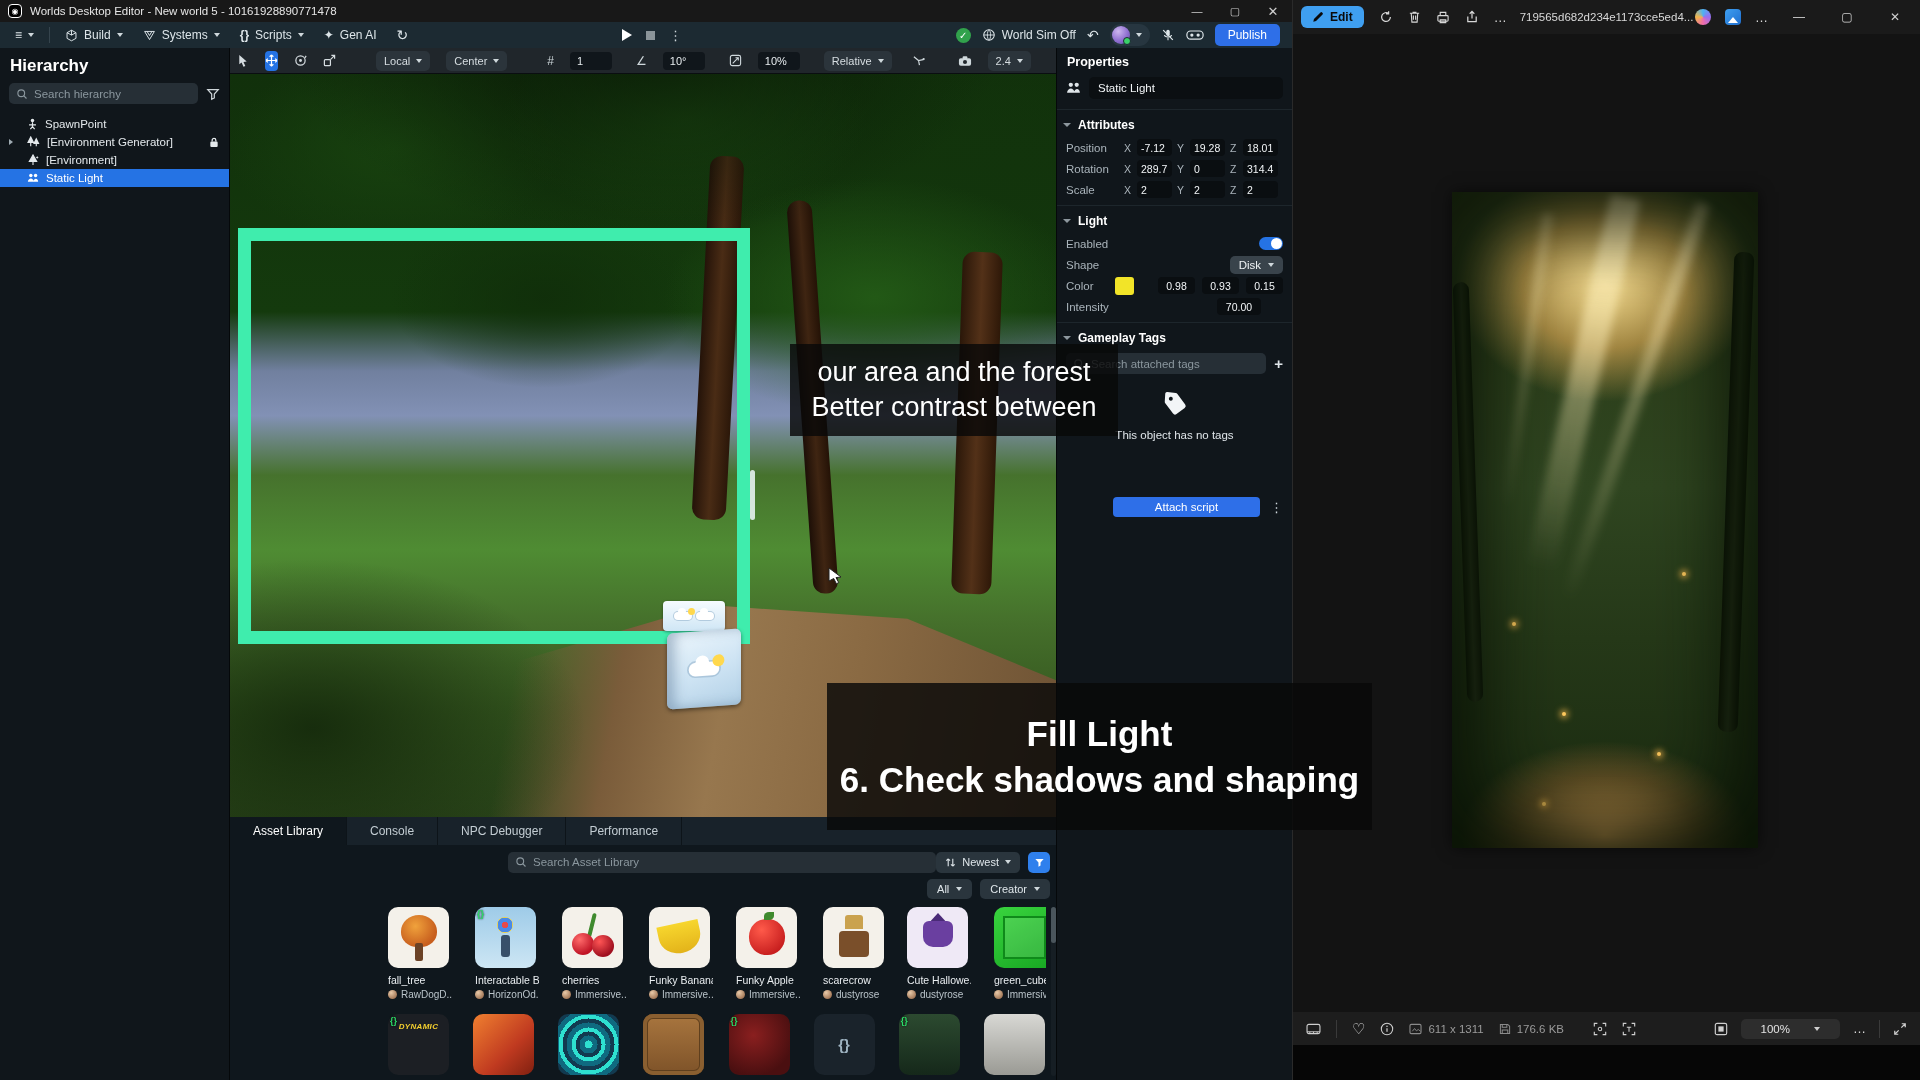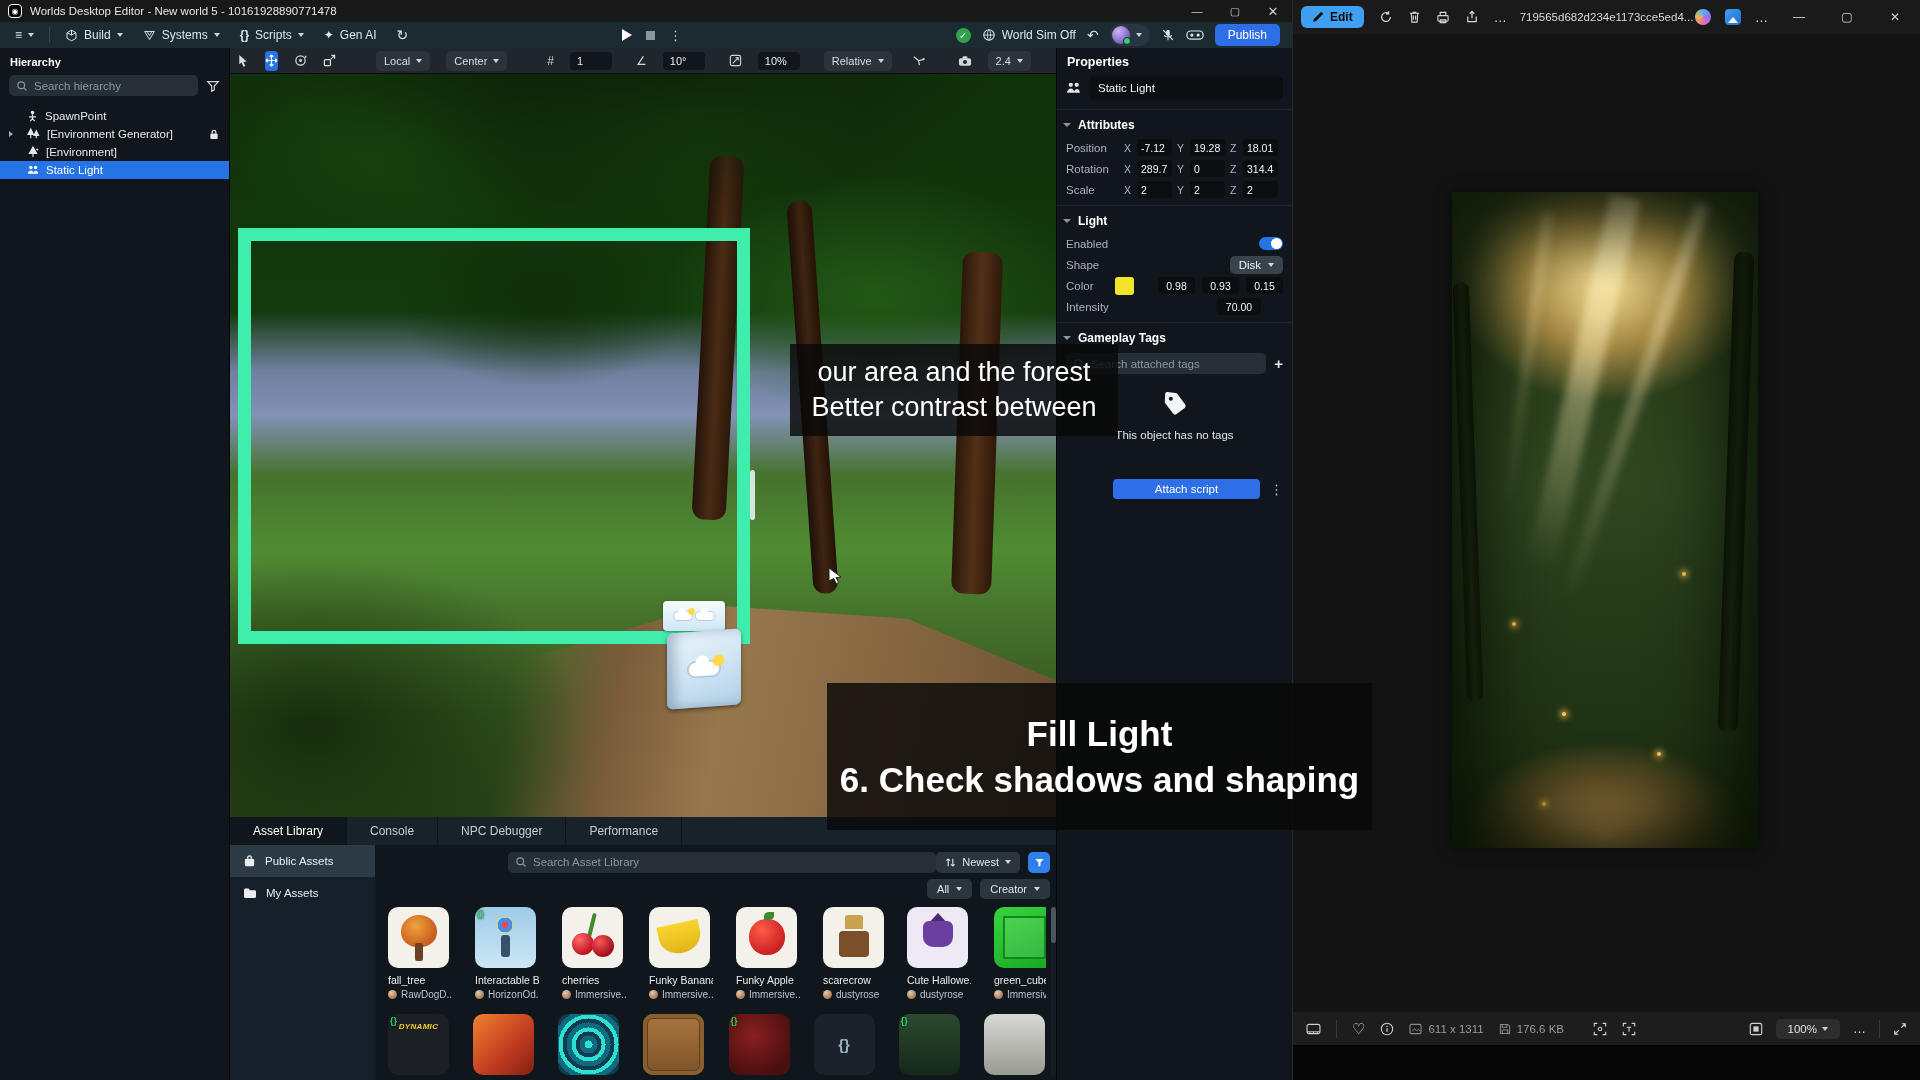--- a/index.html
+++ b/index.html
@@ -31,21 +31,21 @@
   .check-badge { width:15px; height:15px; border-radius:50%; background:#31a24c; color:#fff; font-size:10px; display:flex; align-items:center; justify-content:center; }
   .simoff { display:flex; align-items:center; gap:6px; white-space:nowrap; }
   .avatar-wrap { display:flex; align-items:center; gap:6px; background:#273640; border-radius:12px; padding:2px 8px 2px 2px; }
   .avatar { width:18px; height:18px; border-radius:50%; background:radial-gradient(circle at 35% 30%, #cdb7f0 0%, #8f6fd1 55%, #5a4b9e 100%); position:relative; }
   .avatar::after { content:""; position:absolute; right:-1px; bottom:-1px; width:6px; height:6px; border-radius:50%; background:#3ad06a; border:1.5px solid #1c2a32; }
   .publish-btn { background:#2e6fe8; color:#fff; border-radius:5px; padding:4px 13px; font-size:12px; }
   .ic { display:inline-flex; align-items:center; justify-content:center; }
 
   
   .hierarchy { position:absolute; left:0; top:48px; width:230px; bottom:0; background:#10161b; border-right:1px solid #05080a; }
-  .hier-title { padding:8px 10px 7px; color:#fff; font-weight:bold; font-size:11px; }
+  .hier-title { padding:8px 10px 7px; color:#fff; font-weight:bold; font-size:17px; }
   .hier-search-row { display:flex; align-items:center; gap:8px; padding:0 9px; }
   .search-wrap { position:relative; flex:1; }
   .search-wrap svg { position:absolute; left:7px; top:4.5px; }
   .tb-input { width:100%; background:#262f36; border:none; outline:none; border-radius:5px; height:21px; color:#cfd6da; font-size:11.5px; padding:0 8px 0 25px; }
   .tb-input::placeholder { color:#8b979e; }
   .hier-items { margin-top:11px; }
   .hier-item { height:18px; display:flex; align-items:center; gap:7px; padding-left:27px; color:#e4e9ec; font-size:11.5px; position:relative; }
   .hier-item.selected { background:#2573e4; color:#fff; }
   .expander { position:absolute; left:9px; width:0; height:0; border-top:3.5px solid transparent; border-bottom:3.5px solid transparent; border-left:4.5px solid #9fabb2; }
   .lock { position:absolute; right:10px; }
@@ -167,21 +167,21 @@
   .lrow .lbl { flex:1; color:#aab4bb; }
   .toggle { width:24px; height:13px; border-radius:8px; background:#2573e4; position:relative; }
   .toggle::after { content:""; position:absolute; right:1px; top:1px; width:11px; height:11px; border-radius:50%; background:#fff; }
   .shape-pill { background:#39434b; border-radius:5px; height:18px; display:flex; align-items:center; gap:7px; padding:0 9px; color:#eef2f4; }
   .swatch { width:19px; height:18px; border-radius:3px; }
   .cbox { width:37px; height:17px; background:#0a0e11; border-radius:4px; color:#f2f5f7; font-size:10.5px; display:flex; align-items:center; justify-content:center; }
   .tag-search-row { display:flex; align-items:center; gap:8px; padding:3px 9px 0; }
   .plus { color:#dfe5e9; font-size:15px; font-weight:bold; }
   .tag-empty { text-align:center; margin-top:16px; }
   .tag-empty-text { color:#dfe5e9; margin-top:9px; font-size:11.5px; }
-  .attach-row { display:flex; align-items:center; margin-top:38px; padding:0 9px 0 56px; gap:10px;justify-content:space-between; }
+  .attach-row { display:flex; align-items:center; margin-top:56px; padding:0 9px 0 56px; gap:10px;justify-content:space-between; }
   .attach-btn { flex:1; height:20px; background:#2e6fe8; border-radius:4px; color:#fff; display:flex; align-items:center; justify-content:center; font-size:11.5px; }
 
   
   .photos { position:absolute; left:1292px; top:0; width:628px; height:1080px; background:#131313; border-left:1px solid #2a2a2a; }
   .ph-titlebar { height:34px; background:#1a1a1a; display:flex; align-items:center; padding:0 8px; gap:15px; position:relative; color:#dcdcdc; }
   .ph-edit { display:flex; gap:6px; align-items:center; background:#3f9ff0; color:#0a0a0a; border-radius:6px; padding:4px 11px; font-size:12px; font-weight:bold; }
   .ph-ico { color:#d8d8d8; font-size:13px; display:inline-flex; }
   .ph-title { position:absolute; left:50%; transform:translateX(-50%); color:#d8d8d8; font-size:11.5px; white-space:nowrap; }
   .ph-right { margin-left:auto; display:flex; align-items:center; gap:14px; }
   .copilot { width:16px; height:16px; border-radius:50%; background:conic-gradient(#4ab3f4,#9a6df0,#f06daa,#f0b44a,#4ab3f4); }
@@ -200,21 +200,21 @@
   .ray2 { left:176px; top:0; width:14px; height:420px; transform:rotate(19deg); opacity:.7; }
   .ray3 { left:70px; top:20px; width:10px; height:300px; transform:rotate(8deg); opacity:.5; }
   .photo-vignette { position:absolute; inset:0; box-shadow:inset 0 0 70px 34px rgba(8,16,5,.85); }
   .photo-trunkL { position:absolute; left:8px; top:90px; width:16px; height:420px; background:linear-gradient(90deg,#0d1607,#26331a,#0d1607); border-radius:8px; transform:rotate(-2deg); }
   .photo-trunkR { position:absolute; right:12px; top:60px; width:20px; height:480px; background:linear-gradient(90deg,#0c1406,#222e16,#0c1406); border-radius:8px; transform:rotate(2deg); }
   .fairy { position:absolute; width:4px; height:4px; border-radius:50%; background:#ffc95e; box-shadow:0 0 6px 2px rgba(255,190,80,.8); }
   .ph-toolbar { position:absolute; left:0; right:0; bottom:35px; height:33px; background:#1d1d1d; display:flex; align-items:center; gap:15px; padding:0 13px; color:#cfcfcf; font-size:12px; }
   .ph-tb-divider { width:1px; height:18px; background:#3a3a3a; }
   .ph-meta { color:#9a9a9a; font-size:11.5px; display:flex; align-items:center; gap:6px; white-space:nowrap; }
   .ph-tb-right { margin-left:auto; display:flex; align-items:center; gap:13px; }
-  .zoom-pill { background:#2d2d2d; border-radius:5px; padding:4px 12px; display:flex; gap:5px; align-items:center; color:#e2e2e2; font-size:11.5px; }
+  .zoom-pill { background:#2d2d2d; border-radius:5px; padding:4px 20px; display:flex; gap:24px; align-items:center; color:#e2e2e2; font-size:11.5px; }
   .ph-strip { position:absolute; left:0; right:0; bottom:0; height:35px; background:#060606; }
 
   
   .caption { position:absolute; background:rgba(8,8,8,.82); color:#fff; display:flex; flex-direction:column; align-items:center; justify-content:center; text-align:center; z-index:60; }
   #cap1 { left:790px; top:344px; width:328px; height:92px; font-size:27px; line-height:35px; font-weight:500; }
   #cap2 { left:799px; top:683px; width:545px; height:147px; font-size:35px; line-height:46px; font-weight:600;margin-left:28px; }
 
   svg { display:block; }
 </style>
 </head>
@@ -468,35 +468,20 @@
       </div>
 
       <div class="bottom-panel">
         <div class="bp-tabs">
           <span class="bp-tab active">Asset Library</span>
           <span class="bp-tab">Console</span>
           <span class="bp-tab">NPC Debugger</span>
           <span class="bp-tab">Performance</span>
         </div>
         <div class="bp-body">
-          <div class="bp-side">
-            <div class="side-item active">
-              <svg width="13" height="13" viewBox="0 0 14 14">
-                  <rect x="2" y="4" width="10" height="8" rx="1.5" fill="#e8edf0"></rect>
-                  <path d="M5 4V3a2 2 0 014 0v1" fill="none" stroke="#e8edf0" stroke-width="1.4"></path>
-                </svg>
-              <span>Public Assets</span>
-            </div>
-            <div class="side-item">
-              <svg width="14" height="12" viewBox="0 0 15 13">
-                  <path d="M1 3a1.5 1.5 0 011.5-1.5H6l1.5 2h5A1.5 1.5 0 0114 5v5.5A1.5 1.5 0 0112.5 12h-10A1.5 1.5 0 011 10.5z" fill="#e8edf0"></path>
-                </svg>
-              <span>My Assets</span>
-            </div>
-          </div>
           <div class="bp-search-row">
             <span class="search-wrap bp-search-wrap">
               <svg width="12" height="12" viewBox="0 0 16 16">
                   <circle cx="7" cy="7" r="4.5" fill="none" stroke="#8b979e" stroke-width="1.5"></circle>
                   <path d="M10.5 10.5L14 14" stroke="#8b979e" stroke-width="1.5"></path>
                 </svg>
               <input class="tb-input" placeholder="Search Asset Library" style="">
             </span>
             <span class="bp-right-cluster">
               <span class="sort-pill">

